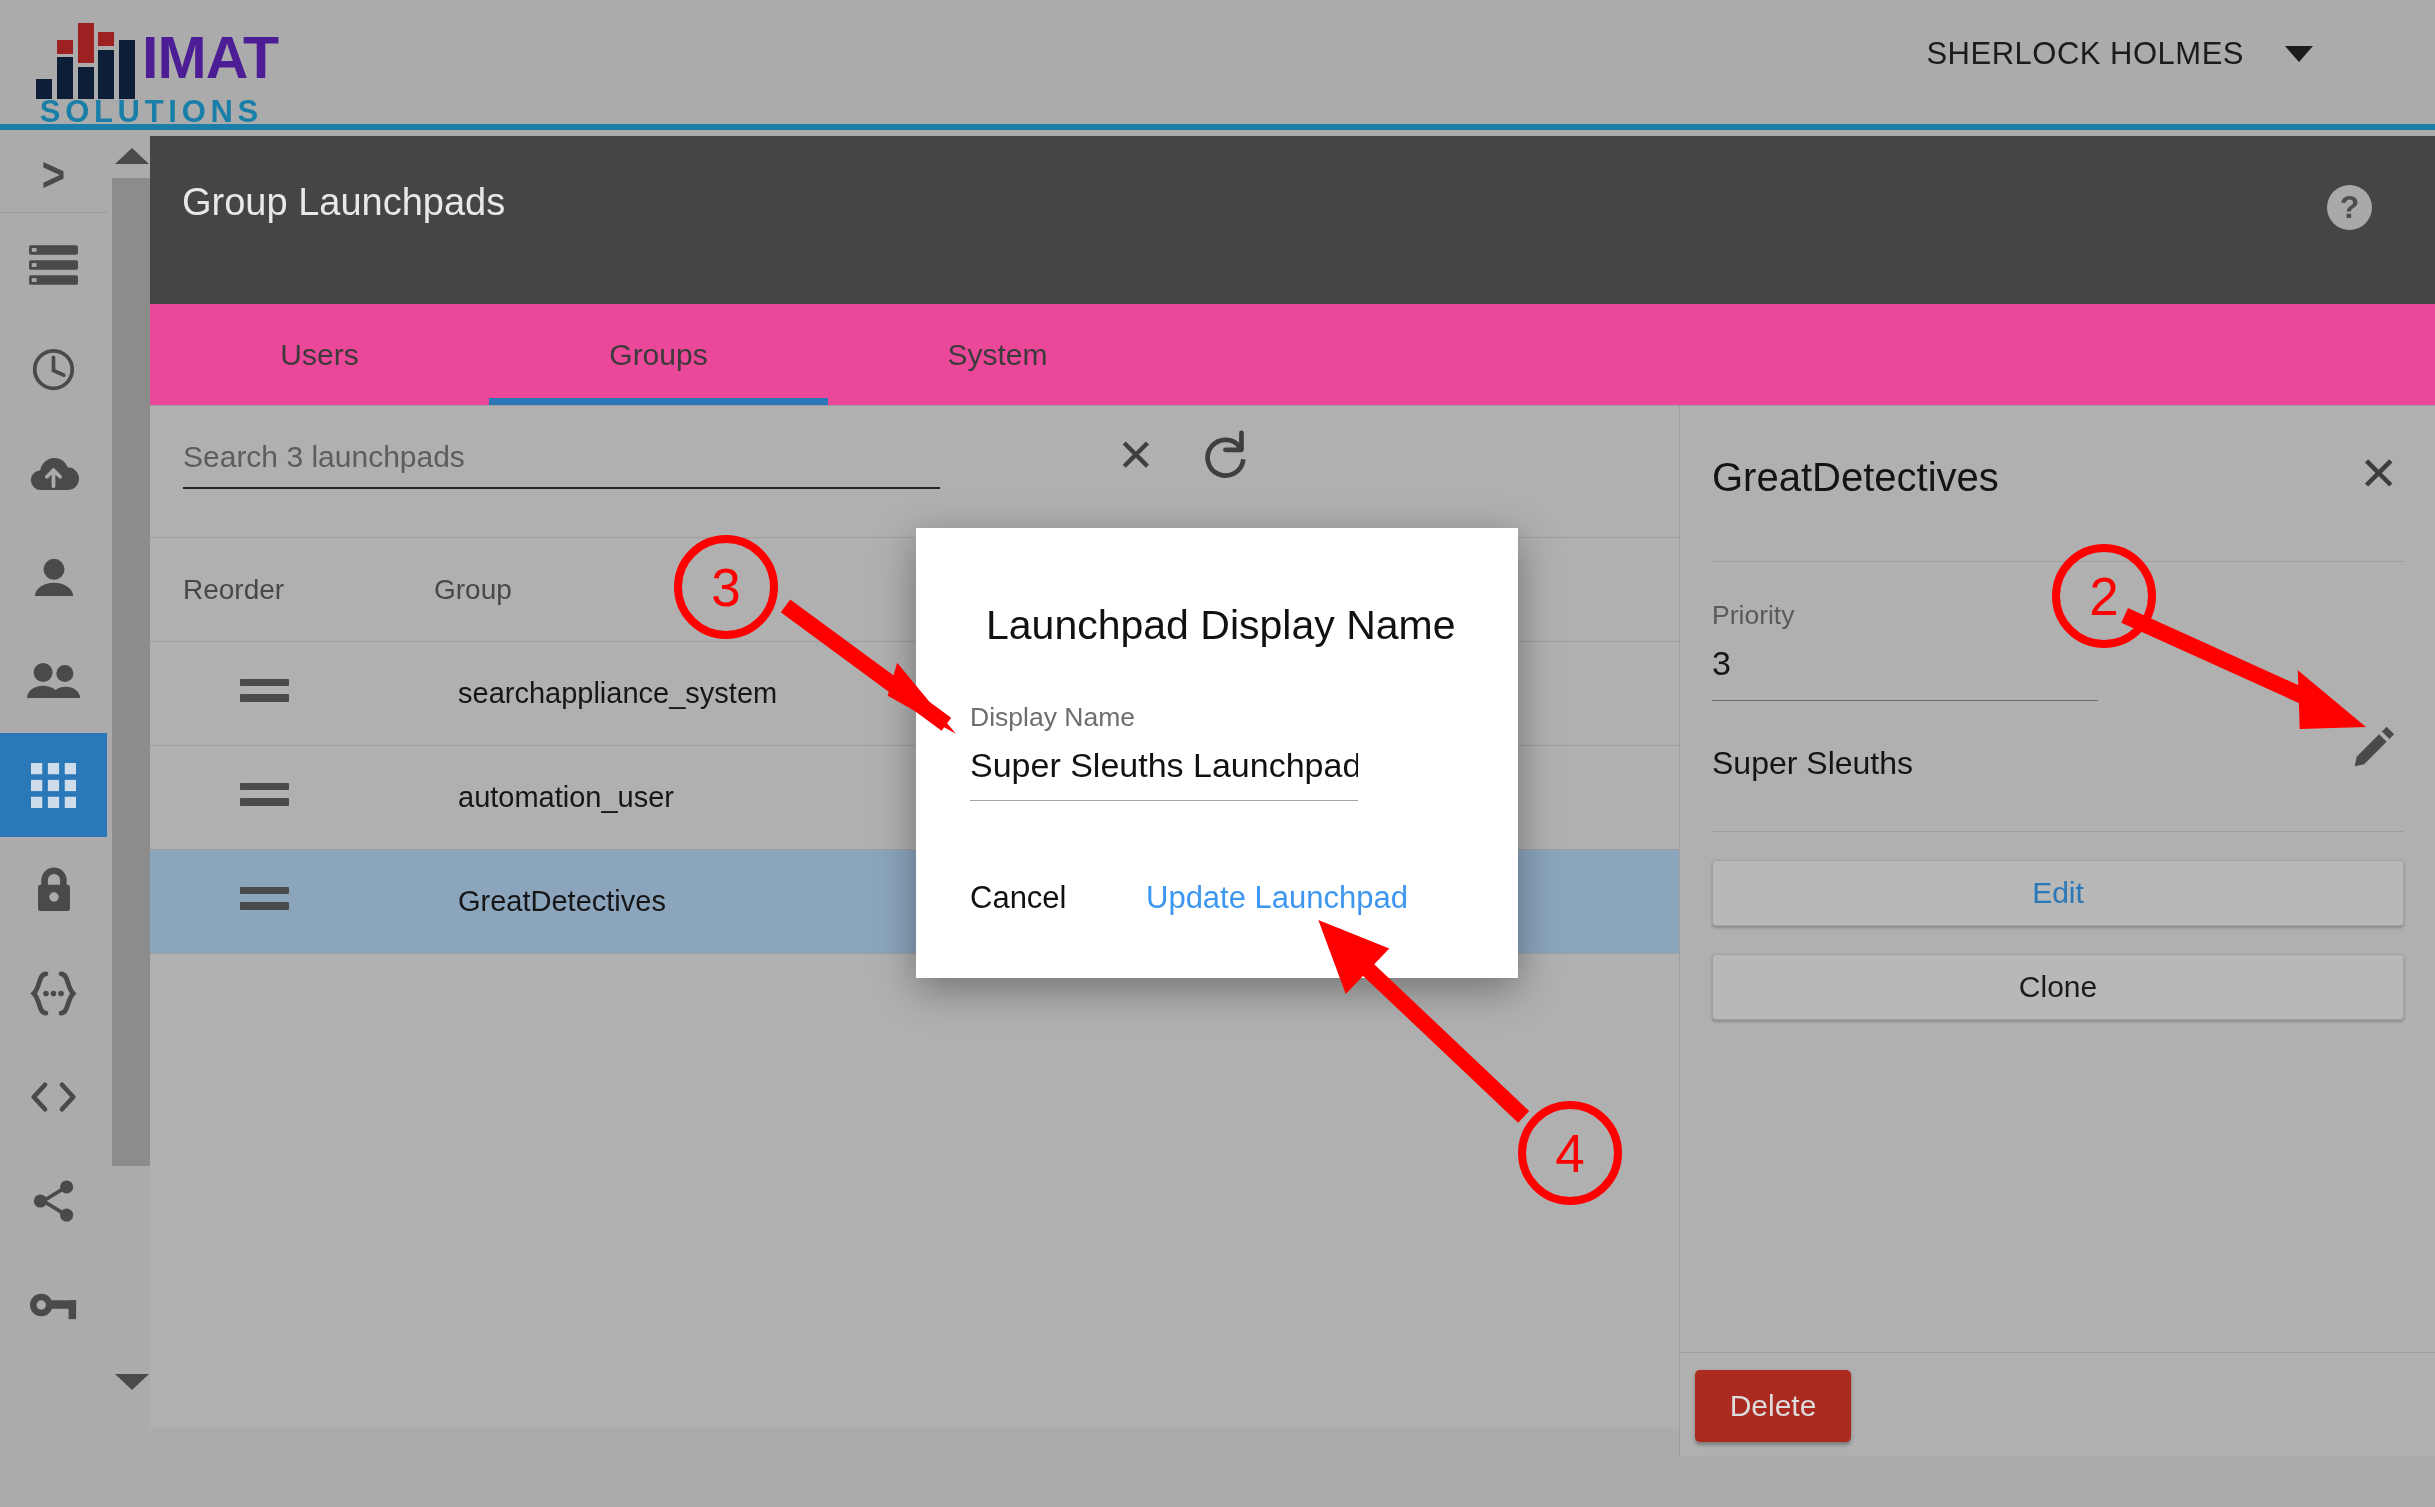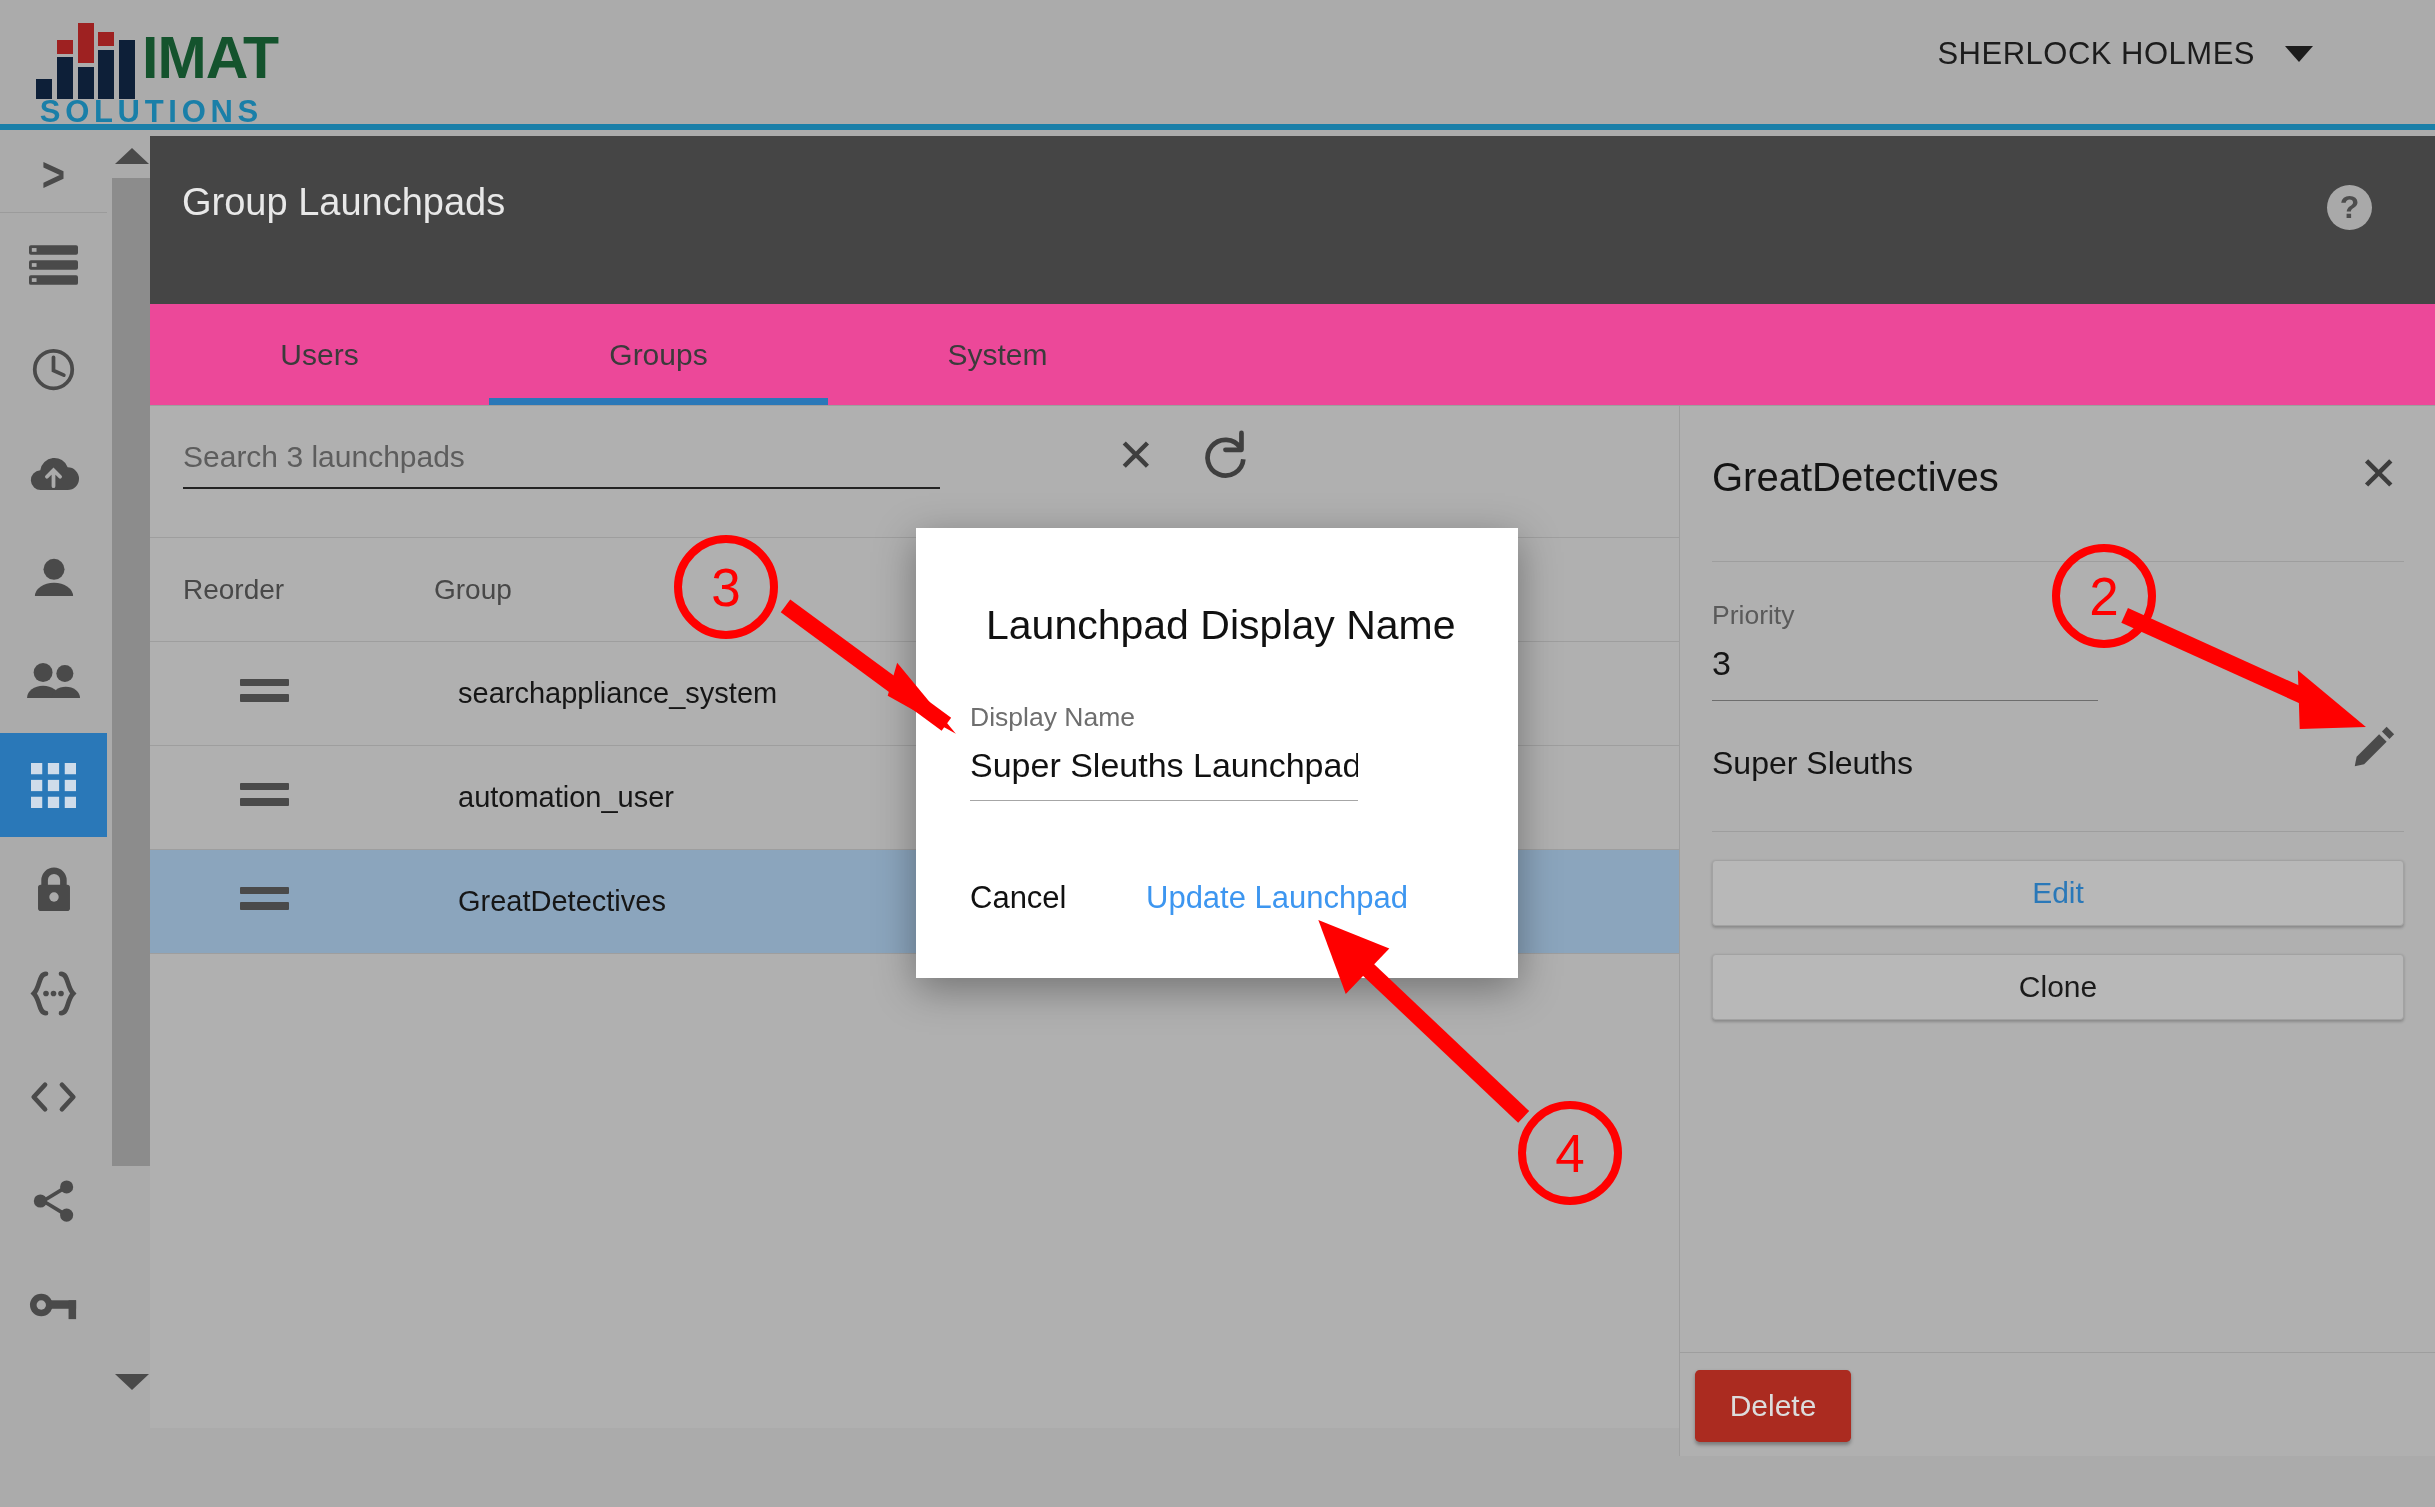--- a/index.html
+++ b/index.html
@@ -16,30 +16,30 @@
     position: absolute; left: 0; top: 0; width: 2436px; height: 130px;
     background: #ababab;
     border-bottom: 6.6px solid #1a7fa8;
   }
   .logo { position: absolute; left: 36px; top: 13.2px; width: 256px; height: 104px; }
   .logo-bars { position: absolute; left: 0; top: 9.5px; width: 102px; height: 76px; }
   .logo-bars i { position: absolute; bottom: 0; display: block; }
   .logo-text-imat {
     position: absolute; left: 106px; top: 5.7px;
     font-size: 59px; font-weight: bold; letter-spacing: -0.9px;
-    color: #14532d; line-height: 79px; font-family: "Liberation Sans", sans-serif;
+    color: #4c1d95; line-height: 79px; font-family: "Liberation Sans", sans-serif;
   }
   .logo-text-solutions {
     position: absolute; left: 3.8px; top: 81px;
     font-size: 31px; font-weight: bold; letter-spacing: 4.7px;
     color: #1a7fa8; font-family: "Liberation Sans", sans-serif;
   }
   .user-menu {
     position: absolute; right: 123px; top: 36px;
-    display: flex; align-items: center; gap: 30px;
+    display: flex; align-items: center; gap: 41px;
     cursor: pointer;
   }
   .user-menu-name { font-size: 31px; color: #1c1c1c; letter-spacing: 0.5px; }
   .caret-down {
     width: 0; height: 0;
     border-left: 14px solid transparent; border-right: 14px solid transparent;
     border-top: 16px solid #1c1c1c;
   }
 
   

